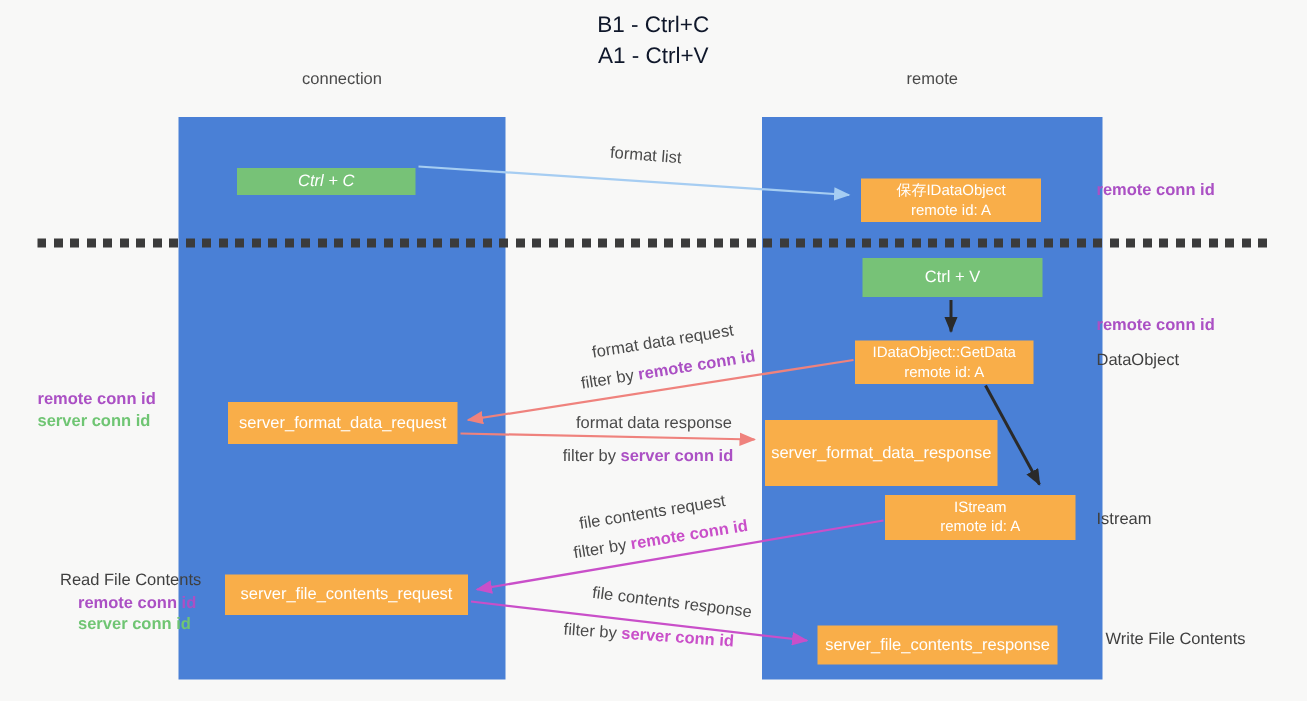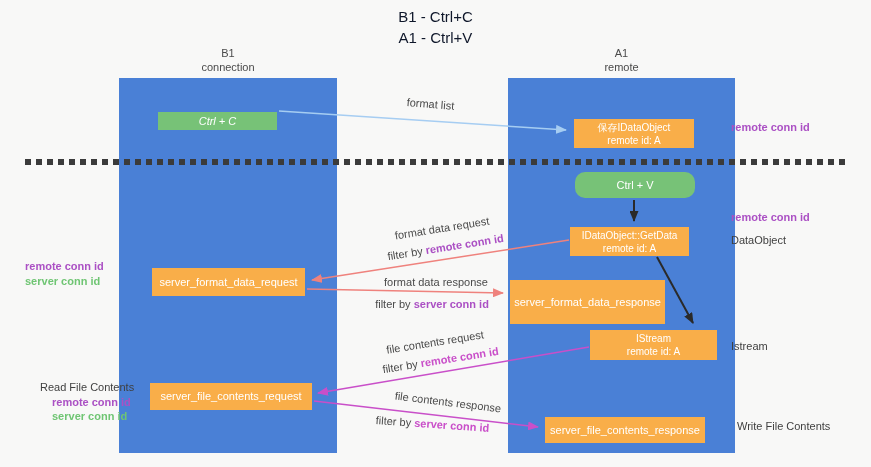--- a/index.html
+++ b/index.html
@@ -45,43 +45,41 @@
 </style>
 </head>
 <body>
 
 <div class="abs title">
   <div>B1 - Ctrl+C</div>
   <div>A1 - Ctrl+V</div>
 </div>
 
 <div class="abs lane-header" style="left:119px;width:218px;">
-  <div>B1</div>
   <div>connection</div>
 </div>
 <div class="abs lane-header" style="left:508px;width:227px;">
-  <div>A1</div>
   <div>remote</div>
 </div>
 
 <div class="abs lane lane-left"></div>
 <div class="abs lane lane-right"></div>
 
 <div class="abs divider"></div>
 
 <div class="abs box green" style="left:158px;top:112px;width:119px;height:18px;font-style:italic;">
   <div>Ctrl + C</div>
 </div>
 
 <div class="abs box orange two" style="left:574px;top:119px;width:120px;height:29px;">
   <div>保存IDataObject</div>
   <div>remote id: A</div>
 </div>
 
-<div class="abs box green" style="left:575px;top:172px;width:120px;height:26px;border-radius:10px;">
+<div class="abs box green" style="left:575px;top:172px;width:120px;height:26px;">
   <div>Ctrl + V</div>
 </div>
 
 <div class="abs box orange two" style="left:570px;top:227px;width:119px;height:29px;">
   <div>IDataObject::GetData</div>
   <div>remote id: A</div>
 </div>
 
 <div class="abs box orange" style="left:152px;top:268px;width:153px;height:28px;">
   <div>server_format_data_request</div>

